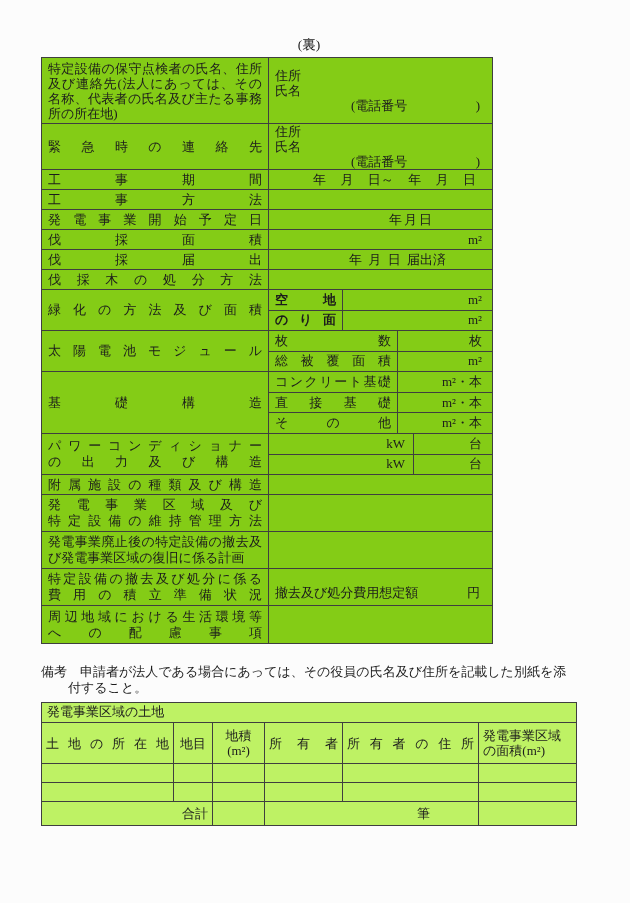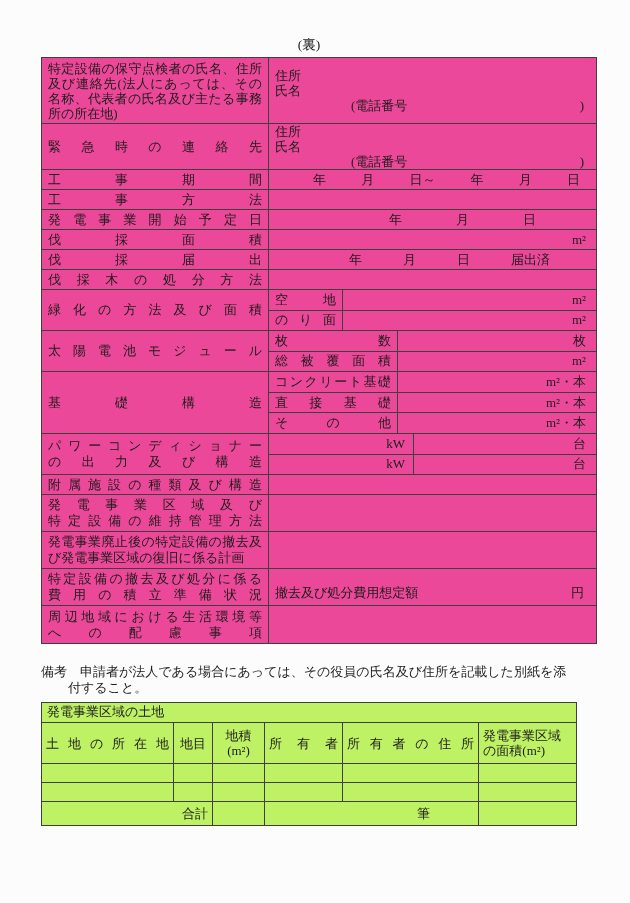--- a/index.html
+++ b/index.html
@@ -3,21 +3,21 @@
 <meta charset="utf-8">
 <style>
   :root { --bc:#3f3f3f; --tc:#1c1c1c; }
   * { box-sizing:border-box; margin:0; padding:0; }
   body { background:#fcfcfc; font-family:"Liberation Serif","DejaVu Serif",serif; color:var(--tc); }
   .page { position:relative; width:630px; height:903px; background:#fcfcfc; overflow:hidden; font-size:13px; }
 
   .title { position:absolute; left:41px; top:36px; width:536px; text-align:center; font-size:13.5px; }
 
   
-  .maintable { position:absolute; left:41px; top:57px; width:556px; border:1px solid var(--bc); background:#ec4899; }
+  .maintable { position:absolute; left:41px; top:57px; width:452px; border:1px solid var(--bc); background:#84cc16; }
   .row { display:flex; }
   .row + .row { border-top:1px solid var(--bc); }
   .lbl { width:227px; flex:0 0 227px; border-right:1px solid var(--bc); padding:1px 6px; display:flex; flex-direction:column; justify-content:center; line-height:16px; }
   .lbl .jl { text-align:justify; text-align-last:justify; }
   .lbl .pl { text-align:left; }
   .lbl .nw { line-height:15px; }
   .val { flex:1; display:flex; align-items:center; min-width:0; }
   .val.empty { }
   .tokens { justify-content:space-between; }
   .unit-right { justify-content:flex-end; padding-right:10px; }
@@ -25,21 +25,21 @@
   .contact .phone { display:flex; padding-left:76px; }
   .contact .phone .close { margin-left:auto; margin-right:12px; }
   .p-period { padding:0 16px 0 44px; }
   .p-start  { padding:0 60px 0 120px; }
   .p-notice { padding:0 46px 0 80px; }
   .subcol { flex:1; display:flex; flex-direction:column; min-width:0; }
   .srow { flex:1; display:flex; min-height:0; }
   .srow + .srow { border-top:1px solid var(--bc); }
   .slbl { border-right:1px solid var(--bc); display:flex; align-items:center; padding:0 6px; }
   .slbl > div { flex:1; text-align:justify; text-align-last:justify; }
-  .slbl.w74  { flex:0 0 74px; }
+  .slbl.w74  { flex:0 0 74px;font-weight:bold; }
   .slbl.w129 { flex:0 0 129px; }
   .sval { flex:1; display:flex; align-items:center; justify-content:flex-end; padding-right:10px; }
   .pcleft  { flex:0 0 145px; border-right:1px solid var(--bc); display:flex; align-items:center; justify-content:flex-end; padding-right:8px; font-family:"Liberation Serif","DejaVu Serif",serif; }
   .pcright { flex:1; display:flex; align-items:center; justify-content:flex-end; padding-right:10px; }
   .cost-val { align-items:flex-end; padding-bottom:3px; }
   .cost-val .cv-label { padding-left:6px; }
   .cost-val .cv-unit { margin-left:auto; padding-right:12px; }
 
   
   .note { position:absolute; left:41px; top:664px; width:537px; line-height:16px; padding-left:27px; text-indent:-27px; }

